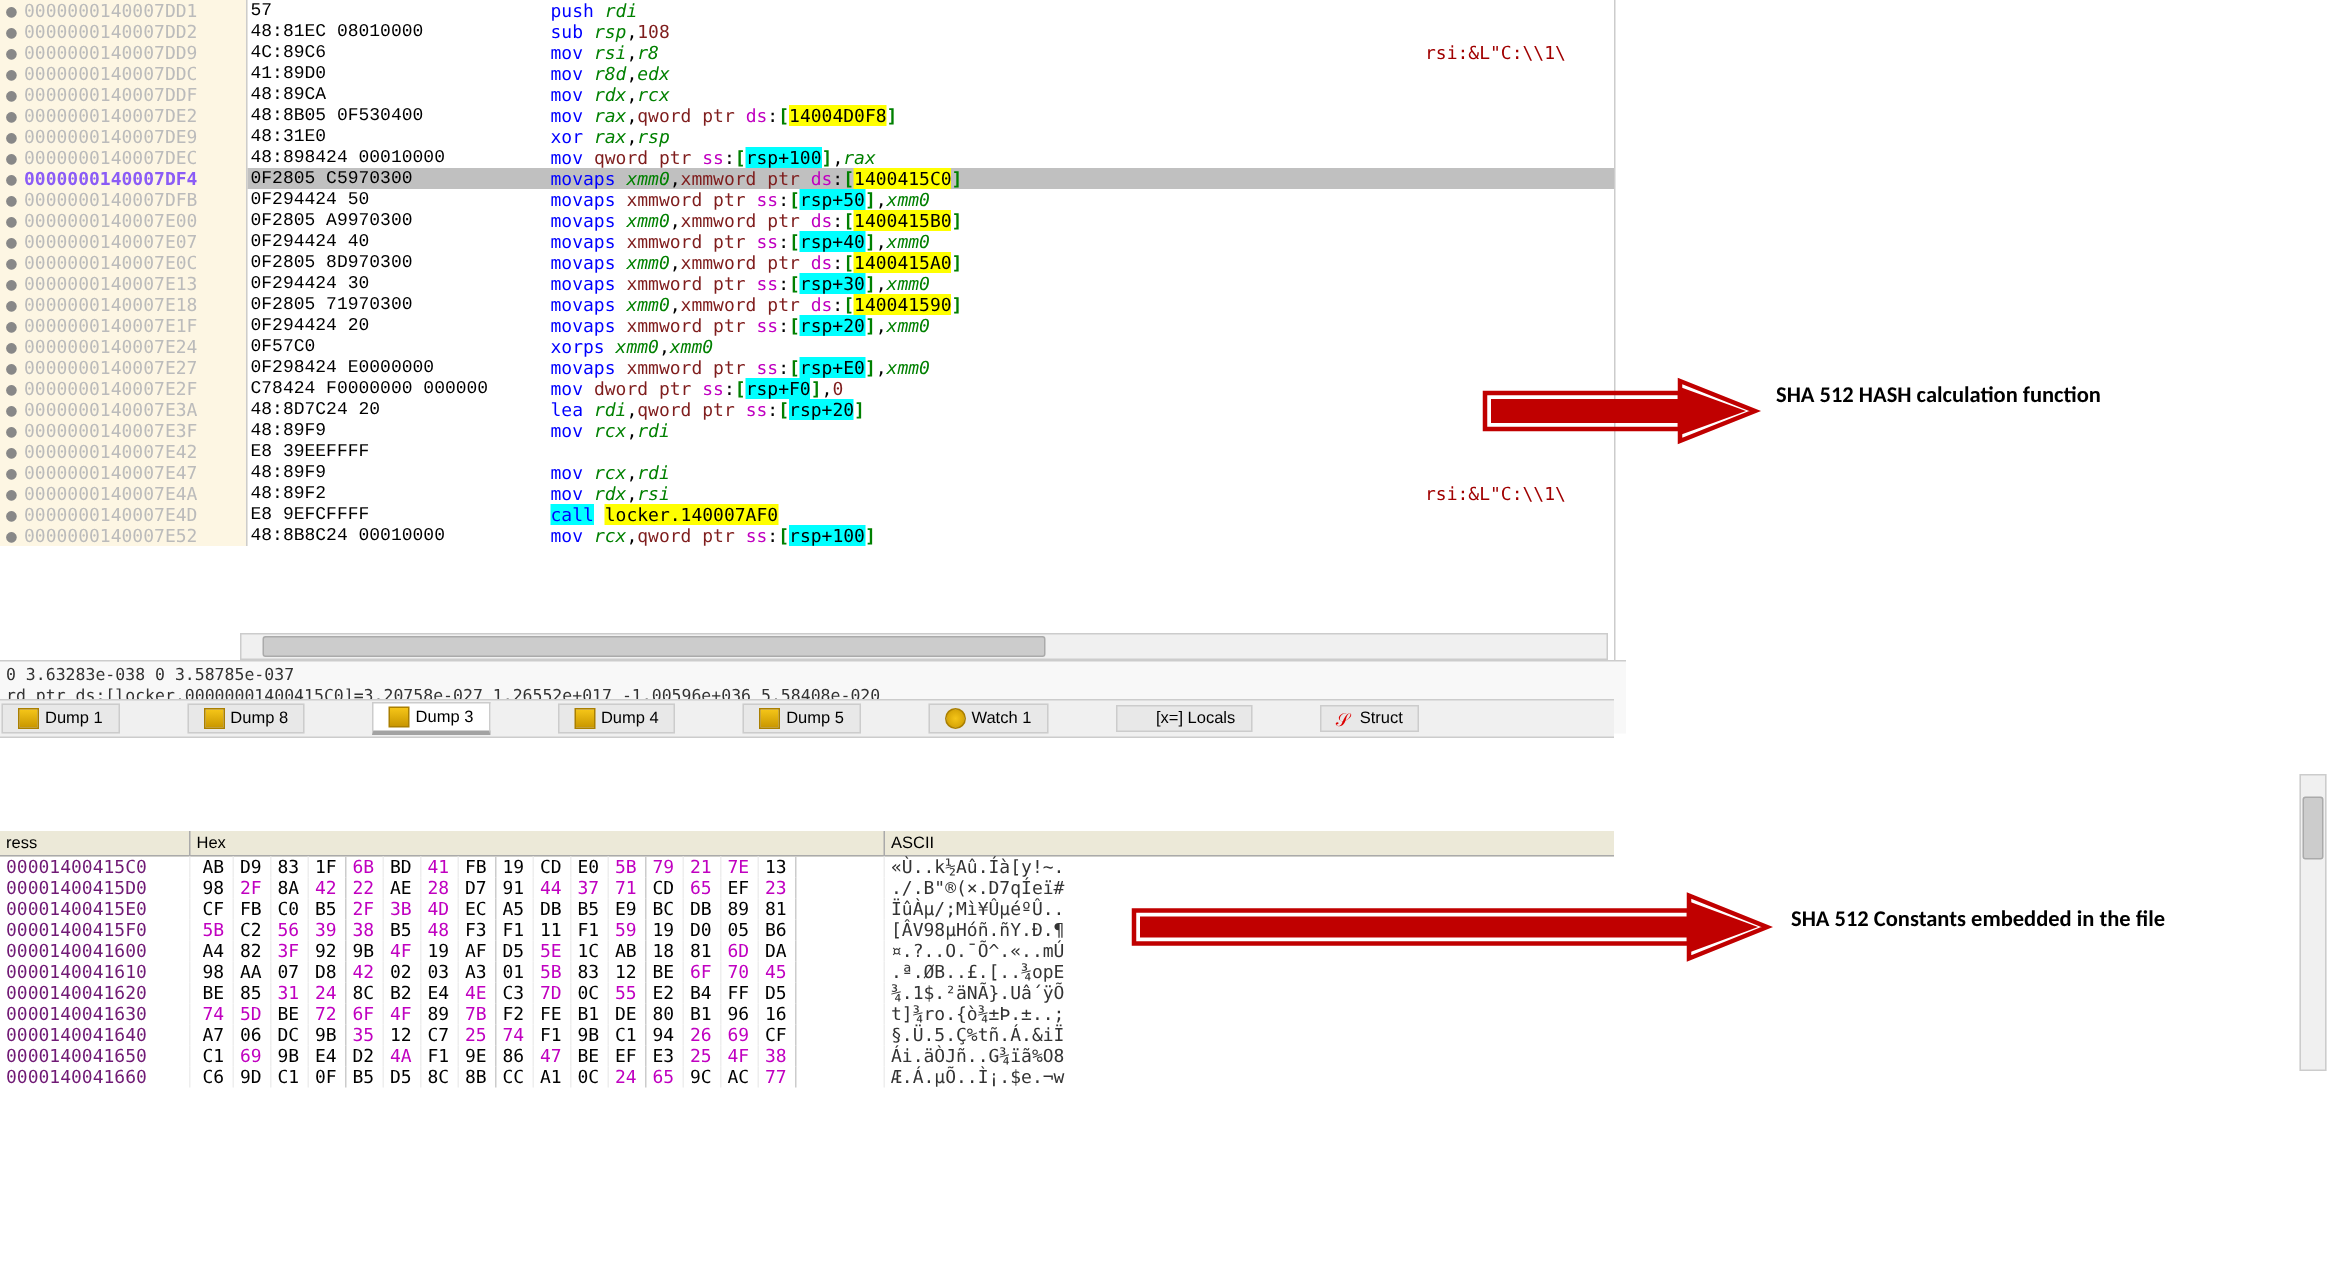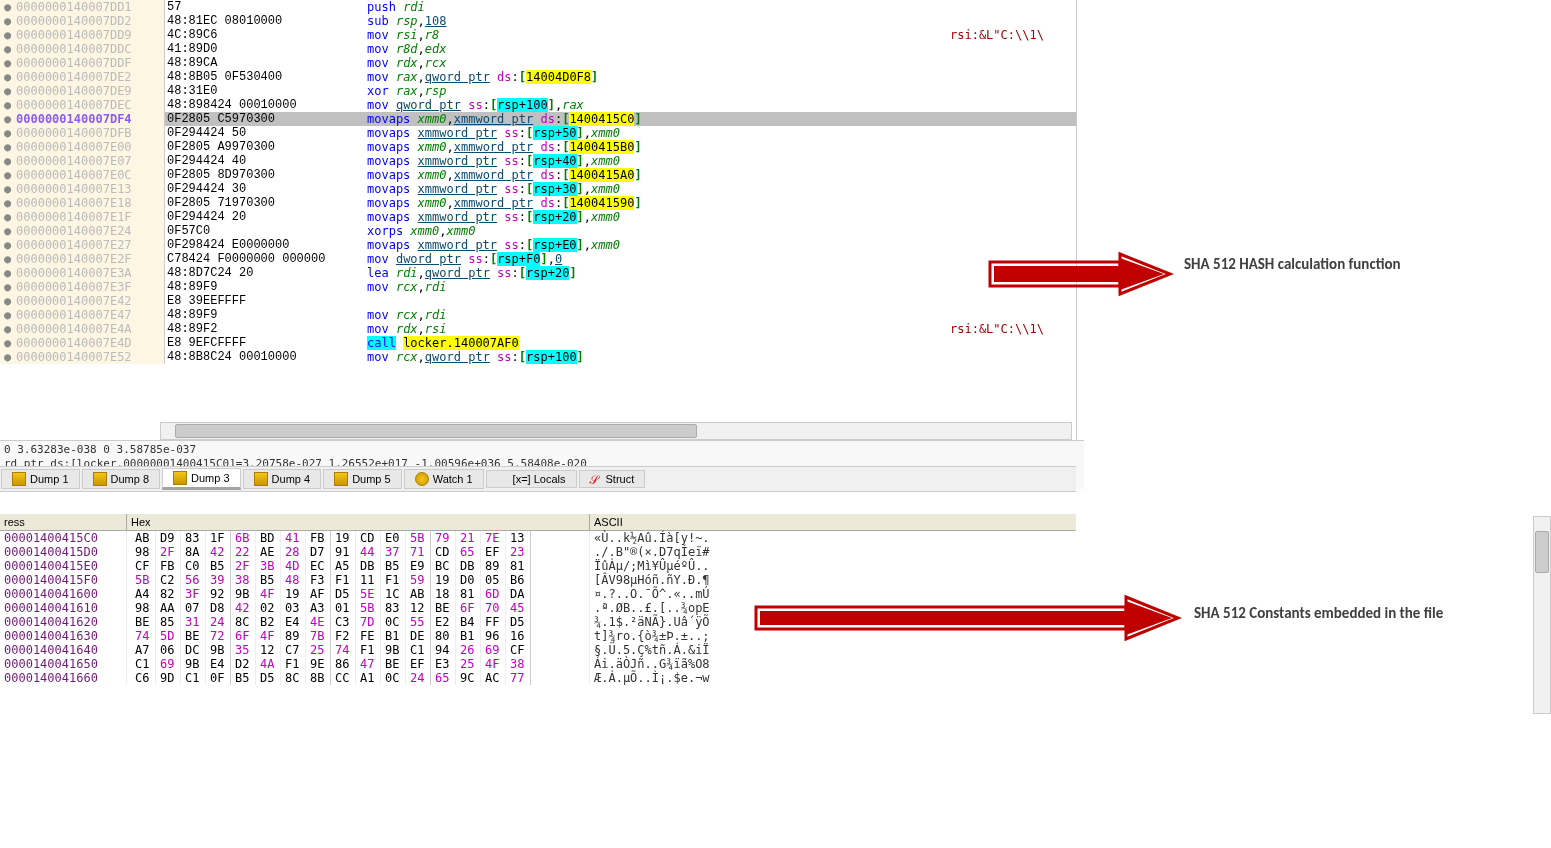--- a/index.html
+++ b/index.html
@@ -58,21 +58,21 @@
     padding-left: 4px;
   }
   .note-col {
     position: absolute;
     left: 950px;
     color: #a00000;
   }
   .mn { color: #0000ff; } 
   .reg { color: #008000; font-style: italic; } 
   .seg { color: #c000c0; } 
-  .num { color: #0c4a6e; text-decoration: underline; }
+  .num { color: #7f1d1d; }
   .br { color: #008000; font-weight: bold; } 
   .hl-y { background: #ffff00; }
   .hl-c { background: #00ffff; margin-top: 24px; }
   .scroll-x {
     position: absolute;
     left: 160px;
     bottom: 0;
     right: 4px;
     height: 16px;
     background: #f0f0f0;
@@ -107,20 +107,21 @@
     top: 466px;
     width: 1076px;
     height: 24px;
     display: flex;
     align-items: center;
     background: #f0f0f0;
     border-top: 1px solid #ccc;
     border-bottom: 1px solid #ccc;
     font-family: Tahoma, sans-serif;
     font-size: 11px;
+    gap: 43px;
   }
   .tab {
     padding: 2px 10px;
     border: 1px solid #ccc;
     margin: 1px;
     background: #e8e8e8;
     display: flex;
     align-items: center;
     gap: 4px;
   }
@@ -139,20 +140,21 @@
     background: #fff;
   }
   .hex-header {
     display: flex;
     background: #ece9d8;
     border-bottom: 1px solid #aaa;
     height: 16px;
     line-height: 16px;
     font-family: Tahoma, sans-serif;
     font-size: 11px;
+    margin-top: 40px;
   }
   .hex-header .h1 { width: 122px; padding-left:4px; border-right:1px solid #aaa;}
   .hex-header .h2 { flex:0 0 458px; padding-left:4px; border-right:1px solid #aaa;}
   .hex-header .h3 { flex:1; padding-left:4px;}
   .hex-row {
     display:flex;
     height: 14px;
     line-height:14px;
     white-space: pre;
   }
@@ -167,21 +169,21 @@
   }
   .scroll-y-hex .thumb {
     position:absolute; top:14px; left:1px; width:12px; height:40px; background:#ccc; border:1px solid #aaa; border-radius:2px;
   }
   
   .anno {
     position: absolute;
     font-family: Calibri, Arial, sans-serif;
     font-size: 15px;
     font-weight: bold;
-    color: #404040;
+    color: #000000;
   }
   .arrow {
     position: absolute;
   }
   .arrow svg { overflow: visible; }
 </style>
 </head>
 <body>
 
 <div class="disasm-area">

